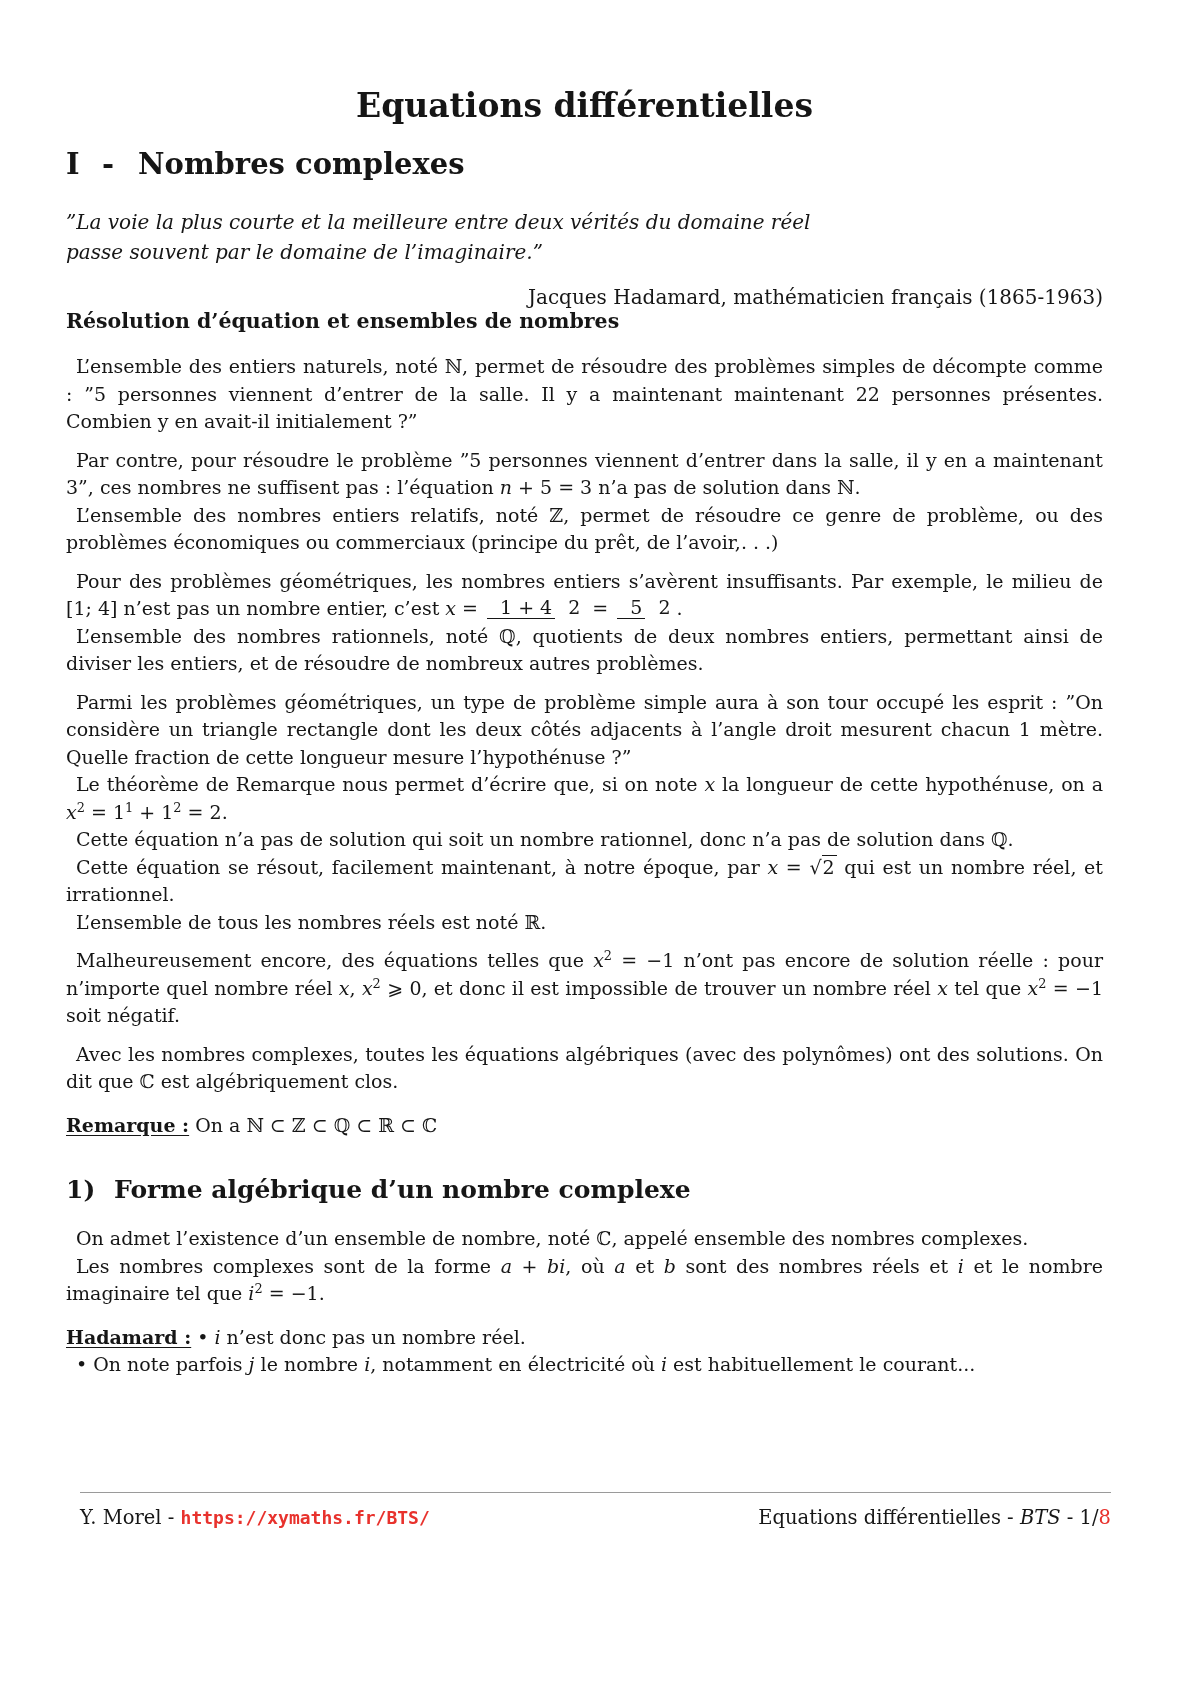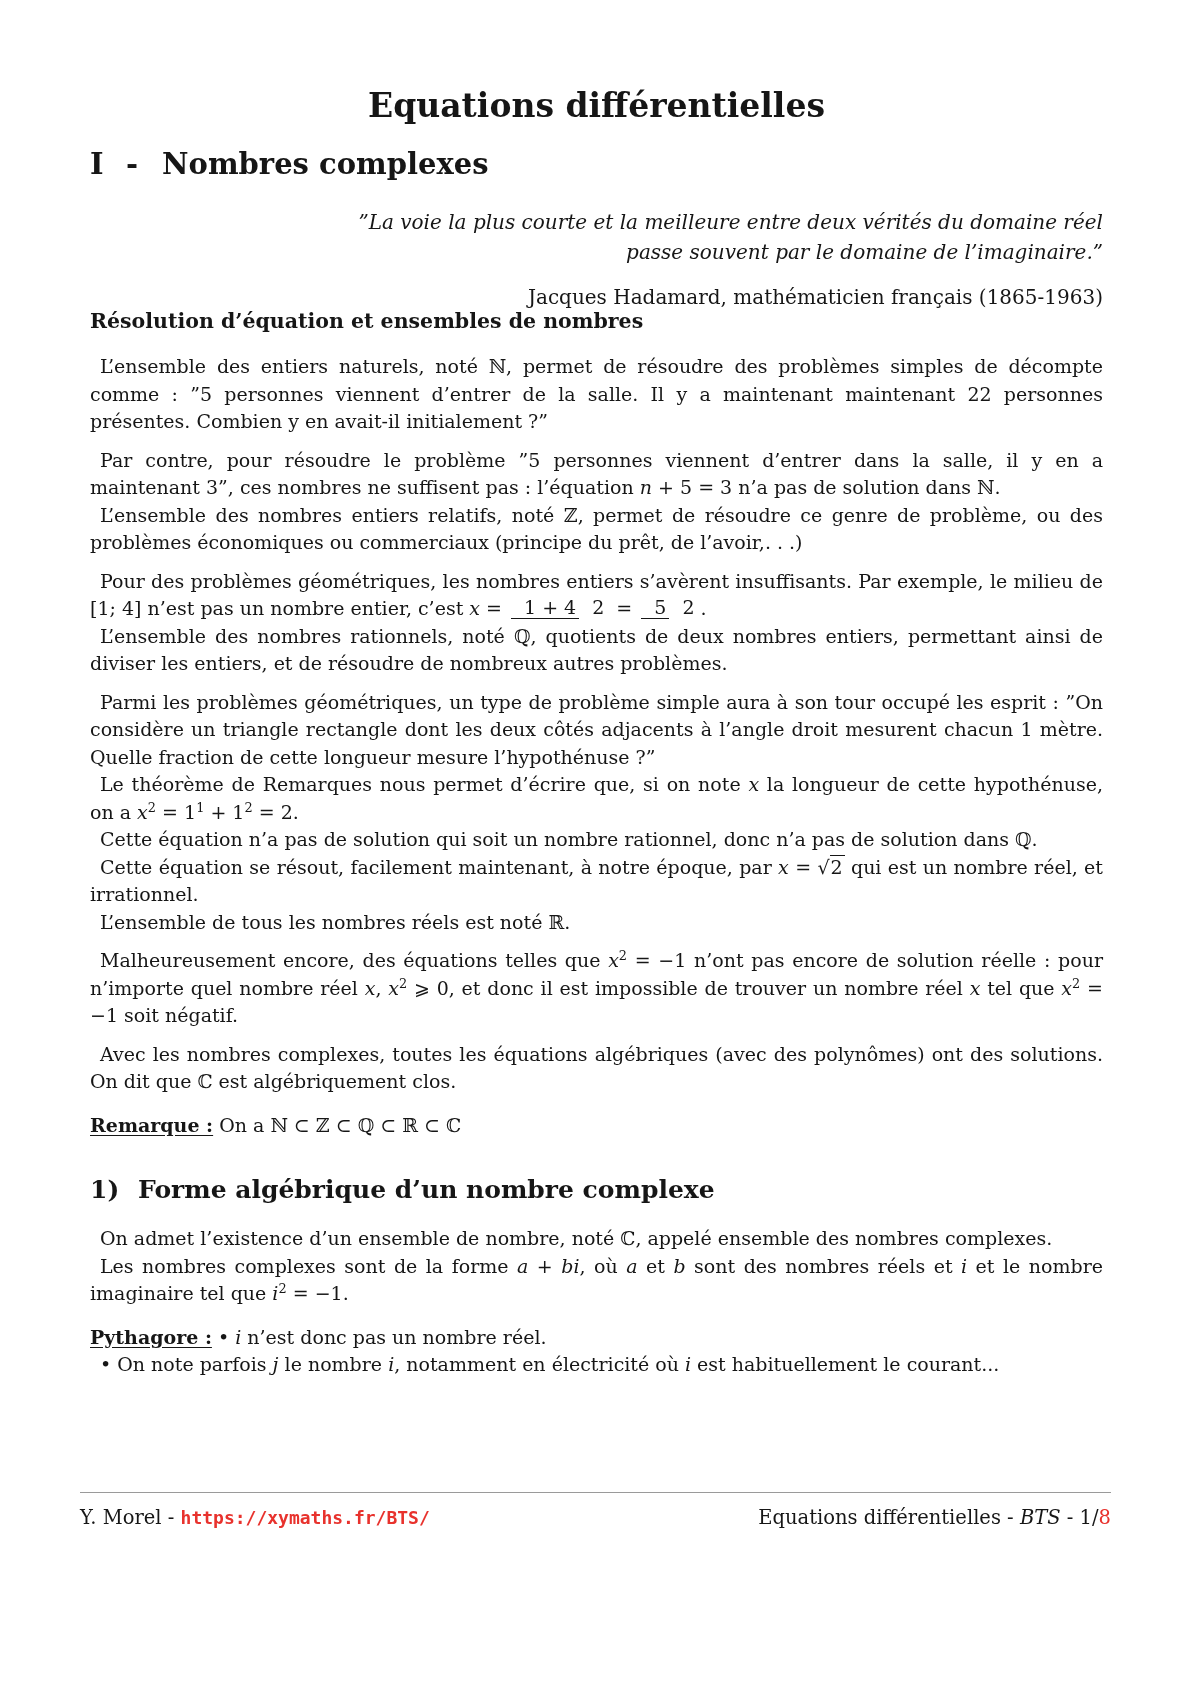--- a/index.html
+++ b/index.html
@@ -3,29 +3,29 @@
 <meta charset="utf-8">
 <style>
   * { box-sizing: border-box; margin: 0; padding: 0; }
   html, body { background: #ffffff; }
   body {
     width: 1191px; height: 1684px;
     position: relative; overflow: hidden;
     font-family: "DejaVu Serif", "DejaVu Sans", serif;
     color: #161616;
   }
-  .page { position: absolute; inset: 0; padding: 0 88px 0 90px; }
+  .page { position: absolute; inset: 0; padding: 0 88px 0 66px; }
 
   .title { margin-top: 86px; text-align: center; font-size: 33px; font-weight: bold; }
 
   .section { margin-top: 22px; font-size: 29px; font-weight: bold; }
   .section .sec-num { display: inline-block; min-width: 14px; }
   .section .sec-dash { display: inline-block; margin: 0 24px 0 22px; }
 
-  .quote { margin-top: 26px; font-style: italic; font-size: 20px; line-height: 30px; text-align: right; }
+  .quote { margin-top: 26px; font-style: italic; font-size: 20px; line-height: 30px; }
   .attribution { margin-top: 18px; text-align: right; font-size: 20px; }
 
   .subheading { font-weight: bold; font-size: 20.5px; }
 
   .flow { margin-top: 20px; }
   .para { font-size: 19px; line-height: 27.5px; text-align: justify; text-indent: 10px; }
   .vspace { height: 11px; }
 
   .s-i { font-style: italic; }
   .s-sup { font-size: 68%; vertical-align: super; line-height: 0; }
@@ -87,33 +87,33 @@
       <div class="para"><span>Pour des problèmes géométriques, les nombres entiers s’avèrent insuffisants. Par exemple, le milieu de [1; 4] n’est pas un nombre entier, c’est </span><span class="s-i">x</span><span> = </span><span class="frac">
           <span class="num">1 + 4</span>
           <span class="den">2</span>
         </span><span> = </span><span class="frac">
           <span class="num">5</span>
           <span class="den">2</span>
         </span><span>.</span></div>
       <div class="para"><span>L’ensemble des nombres rationnels, noté </span><span class="s-bb">ℚ</span><span>, quotients de deux nombres entiers, permettant ainsi de diviser les entiers, et de résoudre de nombreux autres problèmes.</span></div>
       <div class="vspace"></div>
       <div class="para"><span>Parmi les problèmes géométriques, un type de problème simple aura à son tour occupé les esprit : ”On considère un triangle rectangle dont les deux côtés adjacents à l’angle droit mesurent chacun 1 mètre. Quelle fraction de cette longueur mesure l’hypothénuse ?”</span></div>
-      <div class="para"><span>Le théorème de Remarques nous permet d’écrire que, si on note </span><span class="s-i">x</span><span> la longueur de cette hypothénuse, on a </span><span class="s-i">x</span><span class="s-sup">2</span><span> = 1</span><span class="s-sup">1</span><span> + 1</span><span class="s-sup">2</span><span> = 2.</span></div>
+      <div class="para"><span>Le théorème de Remarque nous permet d’écrire que, si on note </span><span class="s-i">x</span><span> la longueur de cette hypothénuse, on a </span><span class="s-i">x</span><span class="s-sup">2</span><span> = 1</span><span class="s-sup">1</span><span> + 1</span><span class="s-sup">2</span><span> = 2.</span></div>
       <div class="para"><span>Cette équation n’a pas de solution qui soit un nombre rationnel, donc n’a pas de solution dans </span><span class="s-bb">ℚ</span><span>.</span></div>
       <div class="para"><span>Cette équation se résout, facilement maintenant, à notre époque, par </span><span class="s-i">x</span><span> = </span><span class="sqrt"><span>√</span><span class="sqrt-arg">2</span></span><span> qui est un nombre réel, et irrationnel.</span></div>
       <div class="para"><span>L’ensemble de tous les nombres réels est noté </span><span class="s-bb">ℝ</span><span>.</span></div>
       <div class="vspace"></div>
       <div class="para"><span>Malheureusement encore, des équations telles que </span><span class="s-i">x</span><span class="s-sup">2</span><span> = −1 n’ont pas encore de solution réelle : pour n’importe quel nombre réel </span><span class="s-i">x</span><span>, </span><span class="s-i">x</span><span class="s-sup">2</span><span> ⩾ 0, et donc il est impossible de trouver un nombre réel </span><span class="s-i">x</span><span> tel que </span><span class="s-i">x</span><span class="s-sup">2</span><span> = −1 soit négatif.</span></div>
       <div class="vspace"></div>
       <div class="para"><span>Avec les nombres complexes, toutes les équations algébriques (avec des polynômes) ont des solutions. On dit que </span><span class="s-bb">ℂ</span><span> est algébriquement clos.</span></div>
       <div class="para remark"><span class="rlabel">Remarque :</span><span> On a </span><span class="s-bb">ℕ</span><span> ⊂ </span><span class="s-bb">ℤ</span><span> ⊂ </span><span class="s-bb">ℚ</span><span> ⊂ </span><span class="s-bb">ℝ</span><span> ⊂ </span><span class="s-bb">ℂ</span></div>
       <h2 class="h2"><span class="h2num">1)</span><span>Forme algébrique d’un nombre complexe</span></h2>
       <div class="para"><span>On admet l’existence d’un ensemble de nombre, noté </span><span class="s-bb">ℂ</span><span>, appelé ensemble des nombres complexes.</span></div>
       <div class="para"><span>Les nombres complexes sont de la forme </span><span class="s-i">a</span><span> + </span><span class="s-i">bi</span><span>, où </span><span class="s-i">a</span><span> et </span><span class="s-i">b</span><span> sont des nombres réels et </span><span class="s-i">i</span><span> et le nombre imaginaire tel que </span><span class="s-i">i</span><span class="s-sup">2</span><span> = −1.</span></div>
-      <div class="para remark"><span class="rlabel">Pythagore :</span><span> • </span><span class="s-i">i</span><span> n’est donc pas un nombre réel.</span></div>
+      <div class="para remark"><span class="rlabel">Hadamard :</span><span> • </span><span class="s-i">i</span><span> n’est donc pas un nombre réel.</span></div>
       <div class="para bullet"><span>• On note parfois </span><span class="s-i">j</span><span> le nombre </span><span class="s-i">i</span><span>, notamment en électricité où </span><span class="s-i">i</span><span> est habituellement le courant...</span></div>
     </main>
 
   <footer class="footer">
     <div class="f-left">
       <span>Y. Morel - </span><a class="link" href="#">https://xymaths.fr/BTS/</a>
     </div>
     <div class="f-right">
       <span>Equations différentielles - </span><span class="it">BTS</span><span> - 1/</span><span class="pg">8</span>
     </div>

